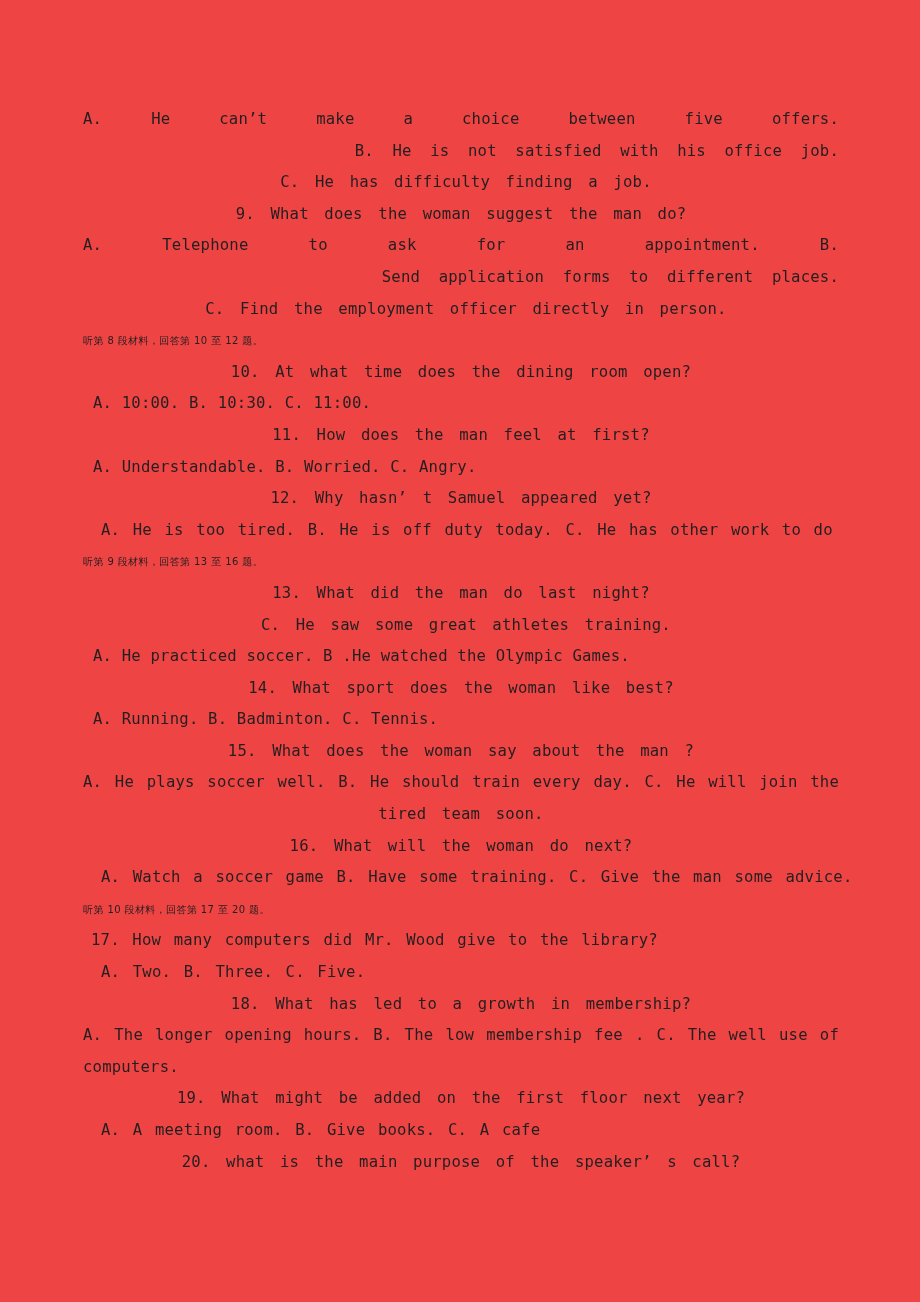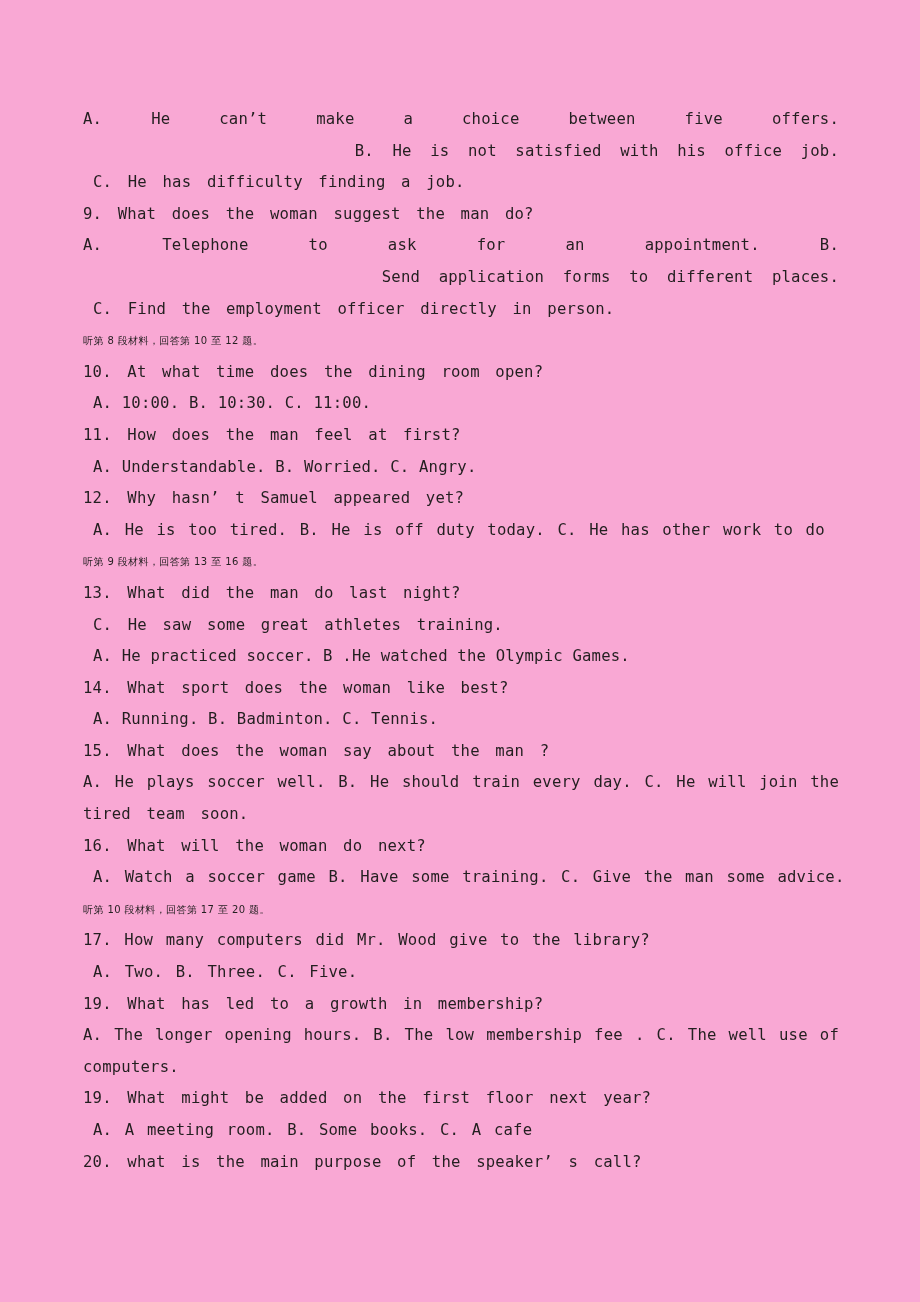--- a/index.html
+++ b/index.html
@@ -15,21 +15,21 @@
     overflow: hidden;
     font-family: "DejaVu Sans Mono", "Liberation Mono", monospace;
     color: #231f20;
     -webkit-font-smoothing: antialiased;
   }
 
   #page {
     position: relative;
     width: 920px;
     height: 1302px;
-    background: #f9a8d4;
+    background: #ef4444;
     box-sizing: border-box;
   }
 
   #content {
     position: absolute;
     left: 83px;
     top: 104px;
     width: 756px;
   }
 
@@ -60,22 +60,22 @@
     font-family: "DejaVu Sans", "Liberation Sans", sans-serif;
     font-size: 10px;
     line-height: 31.6px;
     height: 31.6px;
     white-space: nowrap;
     color: #231f20;
     letter-spacing: 0.4px;
   }
 
   
-  .sp1 { word-spacing: 3px; }
-  .sp2 { word-spacing: 6px; }
+  .sp1 { word-spacing: 3px; margin-left: 8px; }
+  .sp2 { word-spacing: 6px; text-align: center; }
   .sp3 { word-spacing: 9px; text-align: right; }
 
   .tight { word-spacing: 0px; }
 </style>
 </head>
 <body>
 
 <div id="page">
   <div id="content">
 
@@ -113,23 +113,23 @@
     <div class="ln ind0 sp2">tired  team  soon.</div>
 
     <div class="ln ind0 sp2">16. What  will  the  woman  do  next?</div>
     <div class="ln ind1 sp1">A. Watch  a  soccer  game  B. Have some  training.   C. Give the  man  some  advice.</div>
 
     <div class="cn">听第 10 段材料，回答第 17 至 20 题。</div>
 
     <div class="ln ind0 sp1">17. How  many  computers  did Mr. Wood  give  to  the  library?</div>
     <div class="ln ind1 sp1">A. Two.   B. Three.  C. Five.</div>
 
-    <div class="ln ind0 sp2">19.   What  has  led  to  a  growth  in  membership?</div>
+    <div class="ln ind0 sp2">18.   What  has  led  to  a  growth  in  membership?</div>
     <div class="ln just">A.  The  longer  opening  hours.   B.  The  low  membership  fee .   C.  The  well  use  of</div>
     <div class="ln ind0 tight">computers.</div>
 
     <div class="ln ind0 sp2">19.   What  might  be  added  on  the  first  floor  next  year?</div>
-    <div class="ln ind1 sp1">A. A meeting room.   B. Some  books.   C. A cafe</div>
+    <div class="ln ind1 sp1">A. A meeting room.   B. Give  books.   C. A cafe</div>
 
     <div class="ln ind0 sp2">20.   what  is  the  main  purpose  of  the  speaker’ s  call?</div>
 
   </div>
 </div>
 
 </body></html>

